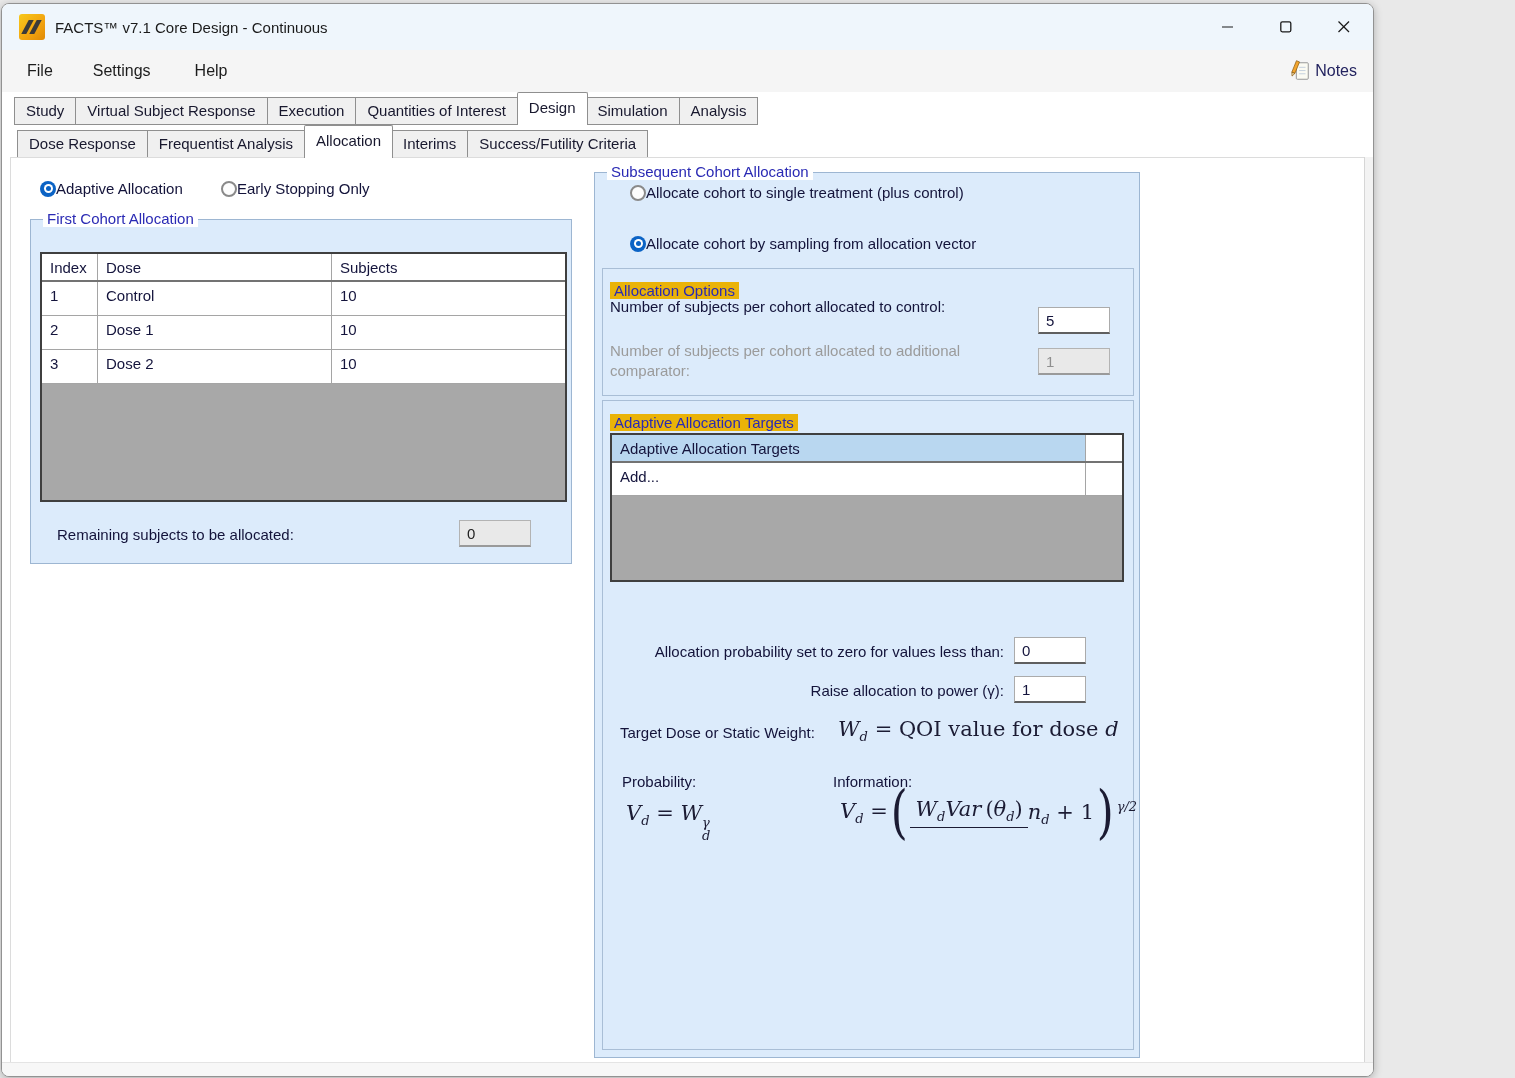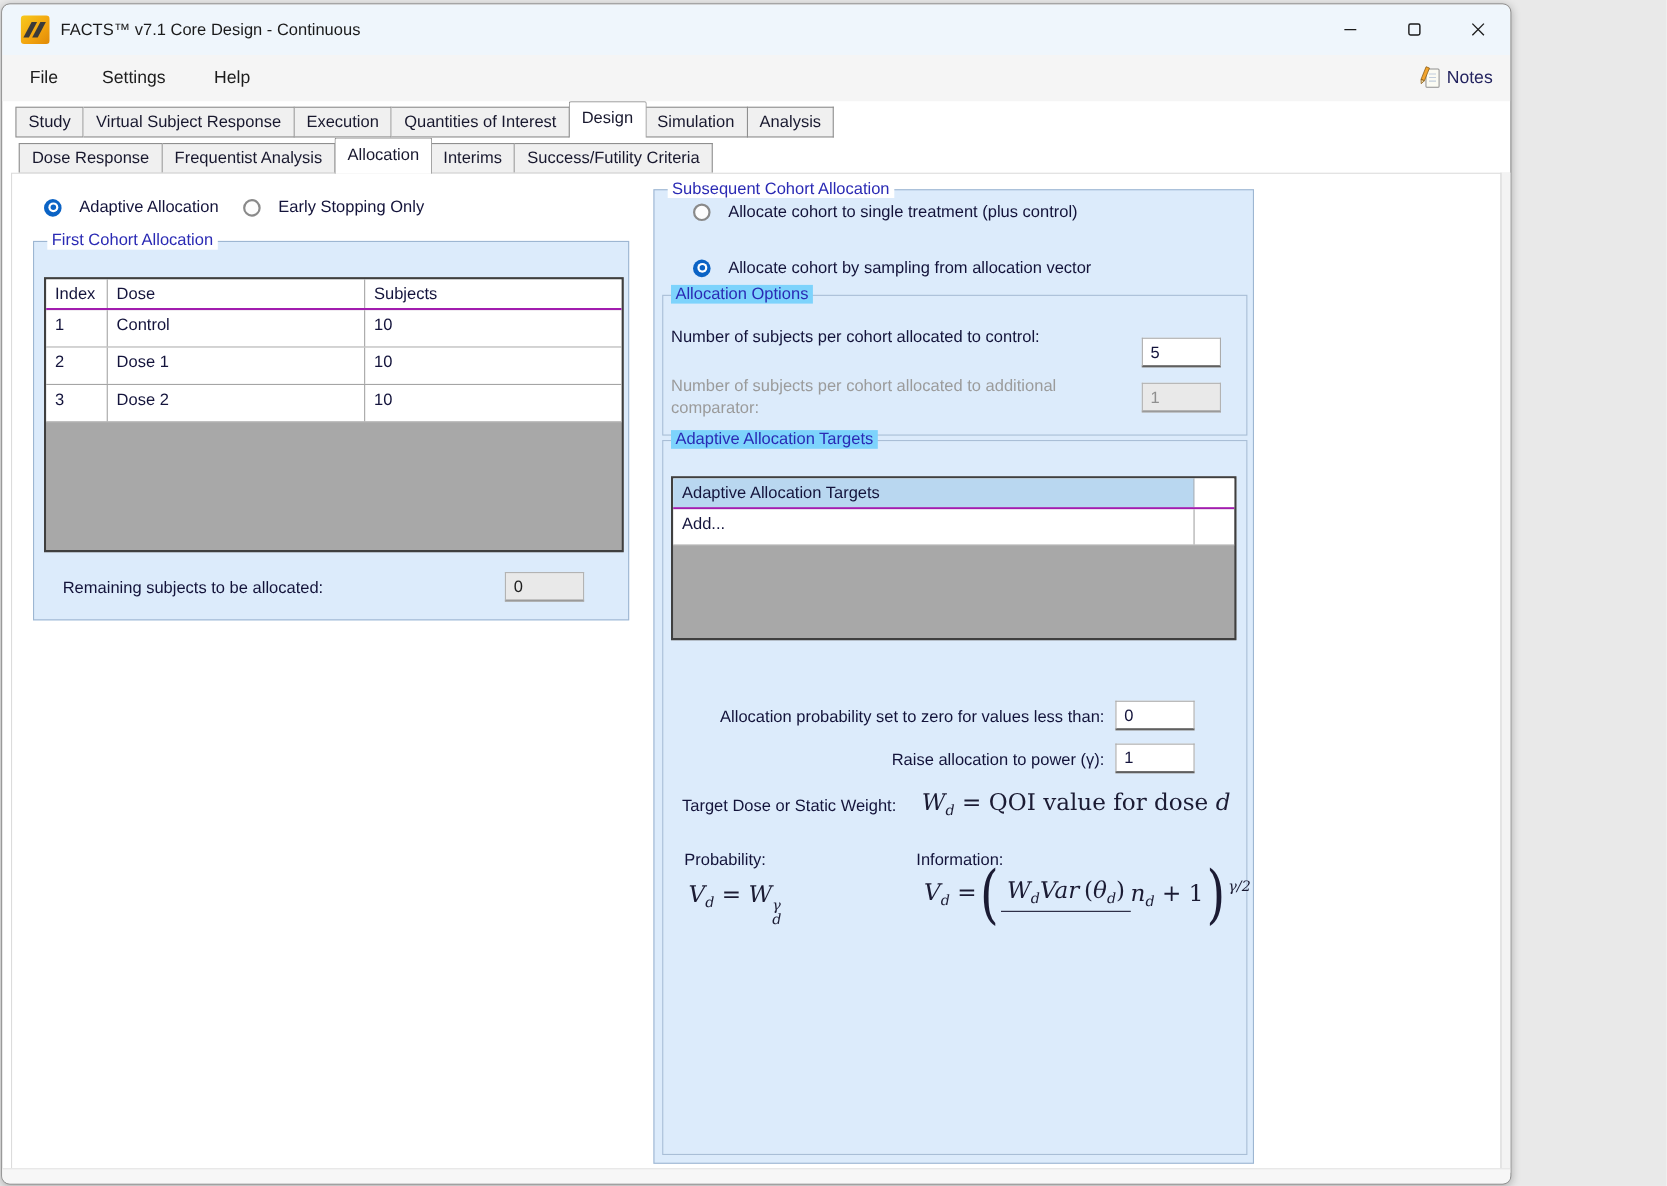--- a/index.html
+++ b/index.html
@@ -35,29 +35,29 @@
   .content { position:absolute; left:8px; top:153px; width:1490px; height:909px; background:#ffffff;
     border:1px solid #dcdcdc; }
   .gutter-right { position:absolute; right:0; top:153px; width:9px; height:909px; background:#f3f3f3; border-left:1px solid #d6d6d6; }
   .bottomstrip { position:absolute; left:0; bottom:0; width:100%; height:14px; background:#f7f7f7; border-top:1px solid #e4e4e4; }
   
   .radio { width:16px; height:16px; border-radius:50%; flex:none; position:relative; }
   .radio.off { background:#fdfdfd; border:2px solid #8a8a8a; }
   .radio.on { background:#0b63c5; }
   .radio.on::before { content:""; position:absolute; left:3.5px; top:3.5px; width:9px; height:9px; border-radius:50%; background:#ffffff; }
   .radio.on::after { content:""; position:absolute; left:5.5px; top:5.5px; width:5px; height:5px; border-radius:50%; background:#0b63c5; }
-  .radiorow { position:absolute; display:flex; align-items:center; gap:16px; font-size:15px; color:#13133a; }
+  .radiorow { position:absolute; display:flex; align-items:center; gap:0; font-size:15px; color:#13133a; }
   
   .groupbox { position:absolute; border:1px solid #9db6d2; background:#dcebfb; }
   .grouplabel { position:absolute; top:-10px; left:12px; padding:0 4px; font-size:15px; color:#2a2ab4; white-space:nowrap; }
   .grouplabel.on-white { background:#ffffff; }
-  .grouplabel.on-blue { background:#7dd3fc; }
+  .grouplabel.on-blue { background:#eab308;margin-top:23px; }
   
   .grid { position:absolute; border:2px solid #3f3f3f; background:#a8a8a8; display:flex; flex-direction:column; }
-  .grid .hrow { display:flex; background:#ffffff; border-bottom:2px solid #a21caf; }
+  .grid .hrow { display:flex; background:#ffffff; border-bottom:2px solid #737373; }
   .grid .hrow.blue .cell { background:#b9d7f0; }
   .grid .row { display:flex; background:#ffffff; border-bottom:1px solid #a5a5a5; }
   .grid .cell { font-size:15px; color:#14143c; padding:5px 0 0 8px; border-right:1px solid #a5a5a5; overflow:hidden; white-space:nowrap; }
   .grid .cell:last-child { border-right:none; }
   .grid .filler { flex:1; background:#a8a8a8; }
   
   .tb { position:absolute; width:72px; height:27px; background:#ffffff; border:1px solid #ababab;
     border-bottom:2px solid #5f5f5f; font-size:15px; color:#14143c; padding:4px 0 0 7px; }
   .tb.disabled { background:#e9e9e9; border:1px solid #b3b3b3; border-bottom:2px solid #9a9a9a; color:#1f1f1f; }
   .tb.dimtext { color:#8f8f8f; }

